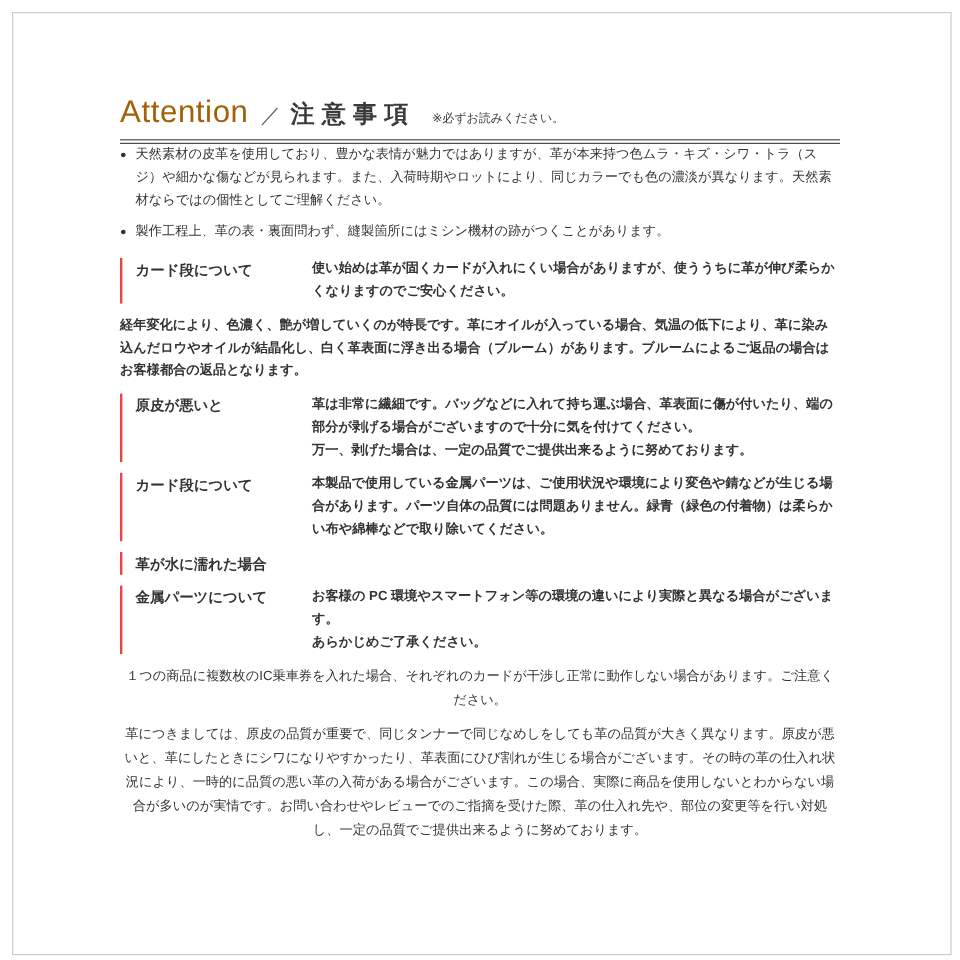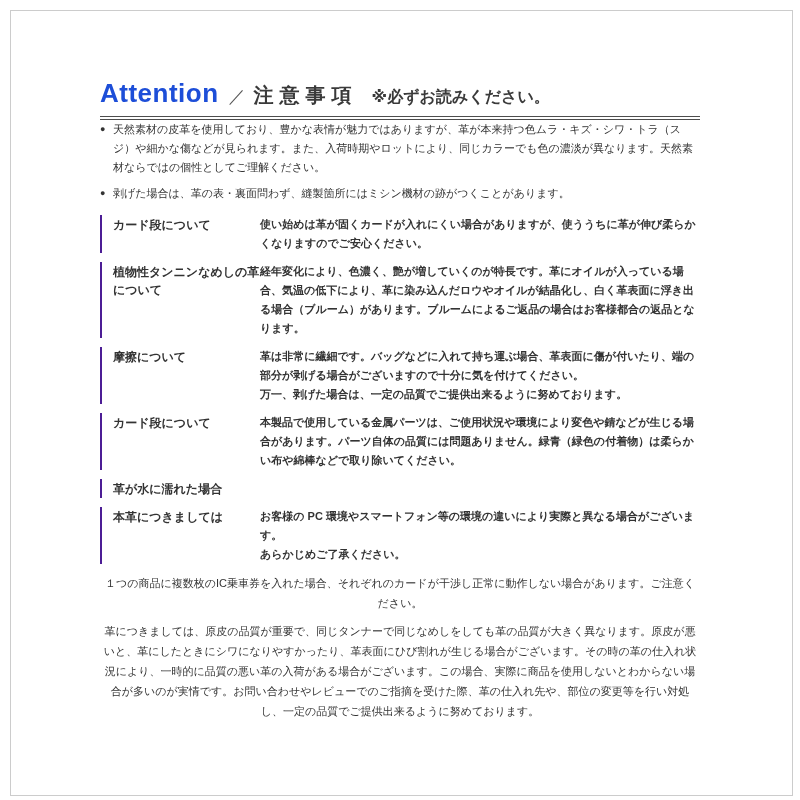--- a/index.html
+++ b/index.html
@@ -15,48 +15,48 @@
   .content{
     position:absolute;left:100px;top:78px;width:600px;
   }
   
   .hdr{
     border-bottom:4px double #4d4d4d;
     padding-bottom:7px;
     white-space:nowrap;
   }
   .hdr .en{
-    font-size:26px;font-weight:bold;letter-spacing:0.5px;color:#1d4ed8;
+    font-size:26px;font-weight:normal;letter-spacing:0.5px;color:#a16207;
   }
   .hdr .slash{
     font-size:17px;color:#555;margin:0 8px 0 10px;
   }
   .hdr .ja{
     font-size:20px;font-weight:bold;letter-spacing:6px;color:#3a3a3a;
   }
   .hdr .note{
-    font-size:16px;font-weight:bold;margin-left:14px;color:#3a3a3a;
+    font-size:10px;font-weight:normal;margin-left:14px;color:#3a3a3a;
   }
   
   ul.blist{list-style:none;margin:0;padding:0;}
   .intro{margin-top:13px;}
   .blist li{
     display:flex;align-items:flex-start;
     font-size:11px;line-height:19px;margin-bottom:7px;
   }
   .blist .mk{
     flex:0 0 13px;font-size:9px;line-height:19px;
   }
   .blist .tx{flex:1;white-space:pre-line;}
   
   .sections{margin-top:12px;}
   .sec-row{display:flex;margin-bottom:9px;}
   .sec-label{
     flex:0 0 147px;
-    border-left:2px solid #4c1d95;
+    border-left:2px solid #ef4444;
     padding-left:11px;
     font-size:12px;font-weight:bold;line-height:18px;
     padding-top:1px;
   }
   .sec-desc{
     flex:1;font-size:11px;line-height:19px;white-space:pre-line;font-weight:bold;
   }
   
   .note-para{
     margin:0 0 9px 0;font-size:11px;line-height:20px;white-space:pre-line;text-align:center;
@@ -74,47 +74,46 @@
     <span class="en">Attention</span><span class="slash">／</span><span class="ja">注意事項</span><span class="note">※必ずお読みください。</span>
   </header>
 
   <ul class="blist intro" id="intro-list">
       <li>
         <span class="mk">●</span>
         <span class="tx">天然素材の皮革を使用しており、豊かな表情が魅力ではありますが、革が本来持つ色ムラ・キズ・シワ・トラ（スジ）や細かな傷などが見られます。また、入荷時期やロットにより、同じカラーでも色の濃淡が異なります。天然素材ならではの個性としてご理解ください。</span>
       </li>
       <li>
         <span class="mk">●</span>
-        <span class="tx">剥げた場合は、革の表・裏面問わず、縫製箇所にはミシン機材の跡がつくことがあります。</span>
+        <span class="tx">製作工程上、革の表・裏面問わず、縫製箇所にはミシン機材の跡がつくことがあります。</span>
       </li>
     </ul>
 
   <div class="sections" id="sections">
       <div class="sec-row">
         <div class="sec-label">カード段について</div>
         <div class="sec-desc">使い始めは革が固くカードが入れにくい場合がありますが、使ううちに革が伸び柔らかくなりますのでご安心ください。</div>
       </div>
       <div class="sec-row">
-        <div class="sec-label">植物性タンニンなめしの革について</div>
         <div class="sec-desc">経年変化により、色濃く、艶が増していくのが特長です。革にオイルが入っている場合、気温の低下により、革に染み込んだロウやオイルが結晶化し、白く革表面に浮き出る場合（ブルーム）があります。ブルームによるご返品の場合はお客様都合の返品となります。</div>
       </div>
       <div class="sec-row">
-        <div class="sec-label">摩擦について</div>
+        <div class="sec-label">原皮が悪いと</div>
         <div class="sec-desc">革は非常に繊細です。バッグなどに入れて持ち運ぶ場合、革表面に傷が付いたり、端の部分が剥げる場合がございますので十分に気を付けてください。
 万一、剥げた場合は、一定の品質でご提供出来るように努めております。</div>
       </div>
       <div class="sec-row">
         <div class="sec-label">カード段について</div>
         <div class="sec-desc">本製品で使用している金属パーツは、ご使用状況や環境により変色や錆などが生じる場合があります。パーツ自体の品質には問題ありません。緑青（緑色の付着物）は柔らかい布や綿棒などで取り除いてください。</div>
       </div>
       <div class="sec-row">
         <div class="sec-label">革が水に濡れた場合</div>
       </div>
       <div class="sec-row">
-        <div class="sec-label">本革につきましては</div>
+        <div class="sec-label">金属パーツについて</div>
         <div class="sec-desc">お客様の PC 環境やスマートフォン等の環境の違いにより実際と異なる場合がございます。
 あらかじめご了承ください。</div>
       </div>
     </div>
 
   <p class="note-para first">１つの商品に複数枚のIC乗車券を入れた場合、それぞれのカードが干渉し正常に動作しない場合があります。ご注意ください。</p>
   <p class="note-para">革につきましては、原皮の品質が重要で、同じタンナーで同じなめしをしても革の品質が大きく異なります。原皮が悪いと、革にしたときにシワになりやすかったり、革表面にひび割れが生じる場合がございます。その時の革の仕入れ状況により、一時的に品質の悪い革の入荷がある場合がございます。この場合、実際に商品を使用しないとわからない場合が多いのが実情です。お問い合わせやレビューでのご指摘を受けた際、革の仕入れ先や、部位の変更等を行い対処し、一定の品質でご提供出来るように努めております。</p>
 
 </div>
 

